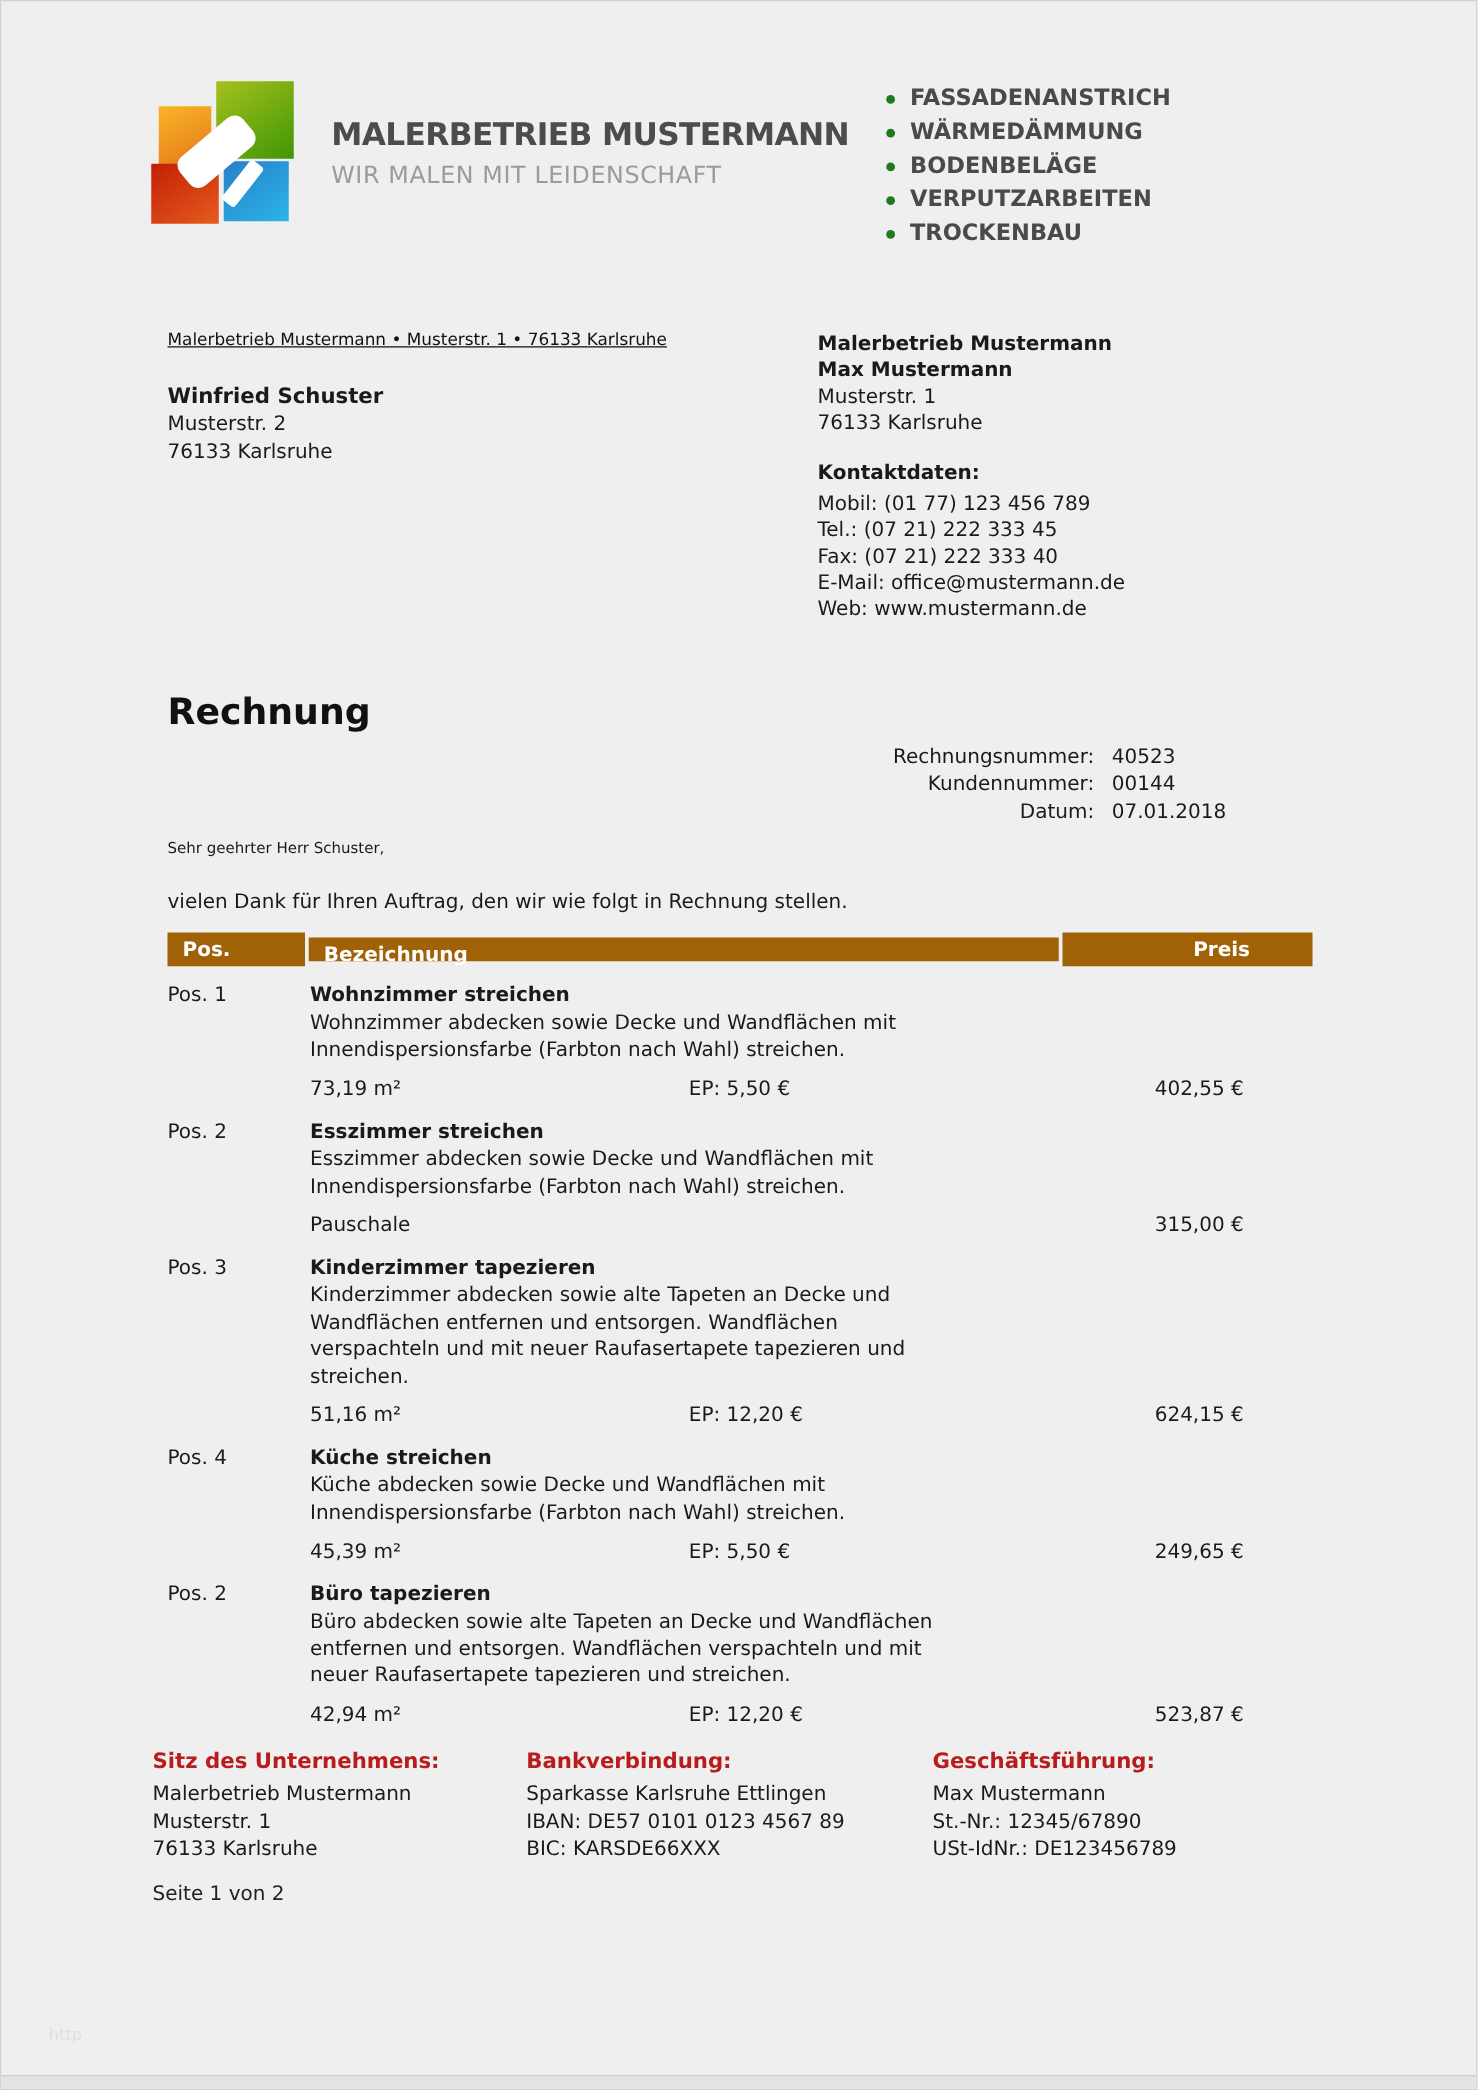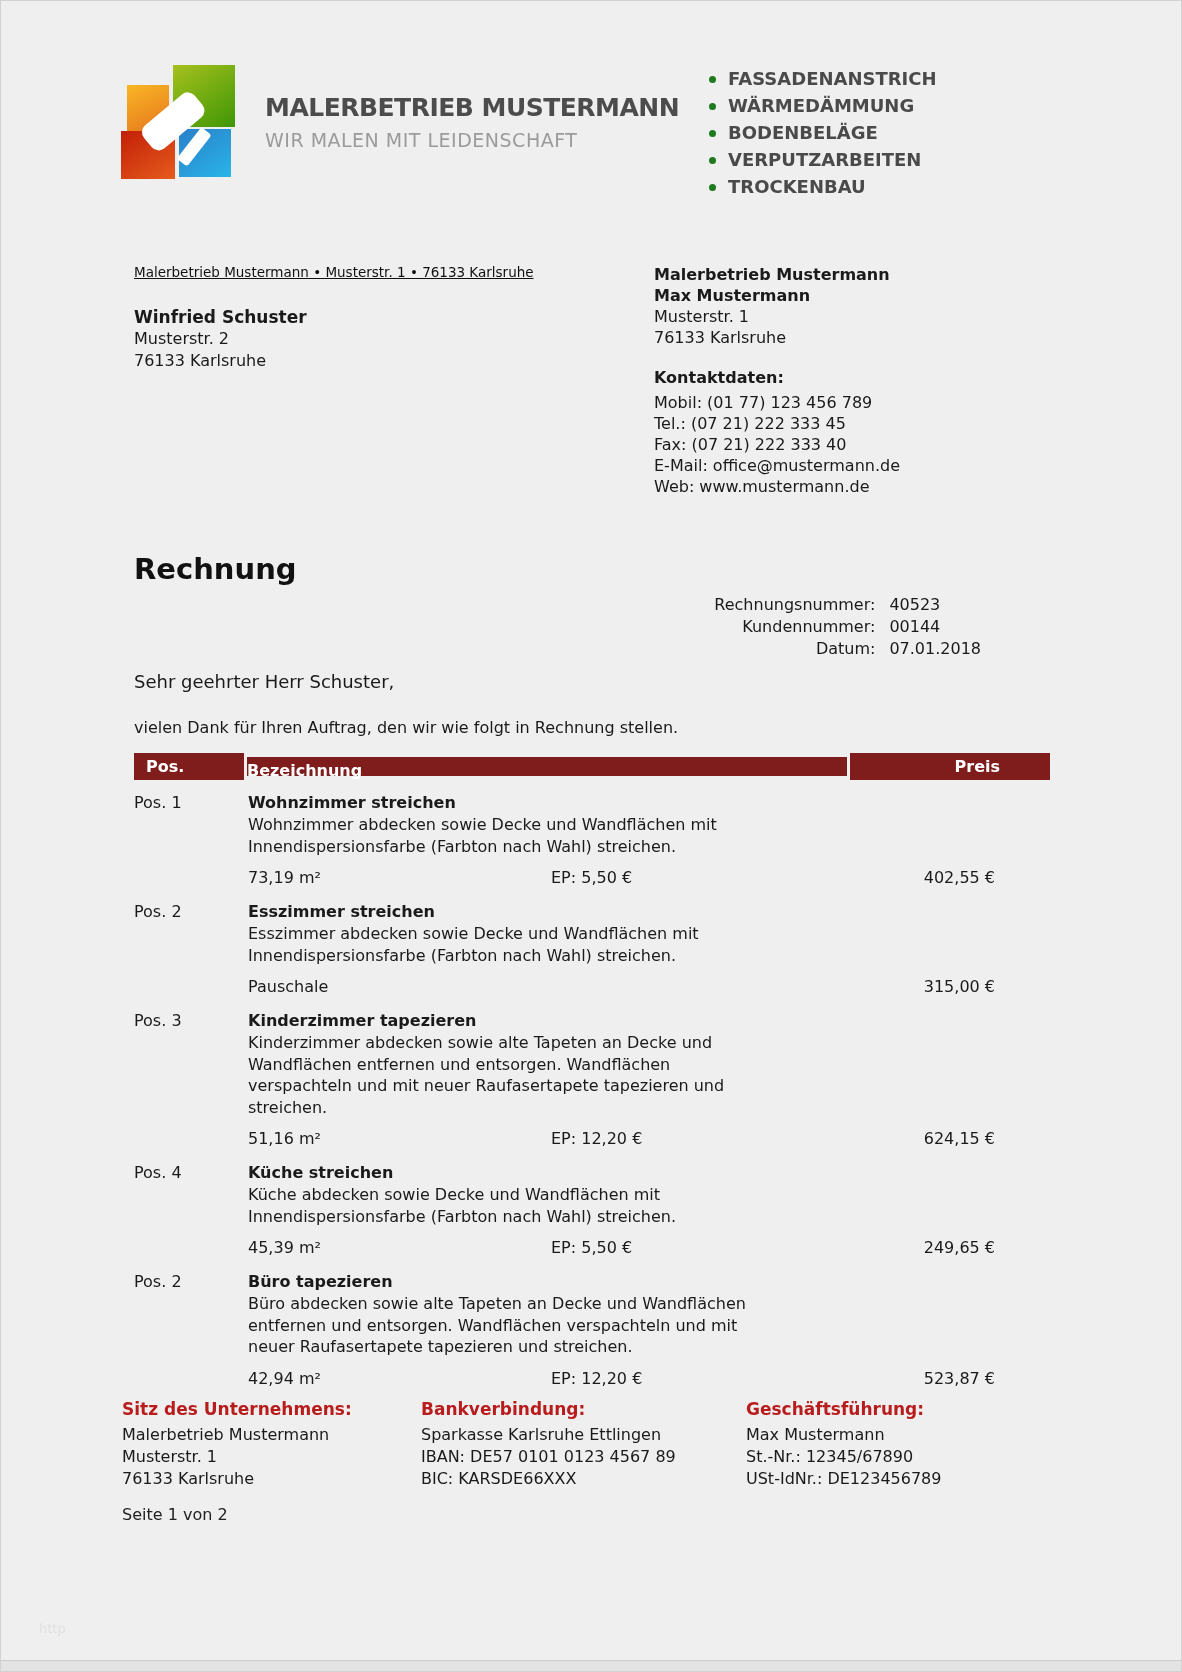--- a/index.html
+++ b/index.html
@@ -32,28 +32,28 @@
   .recipient { margin-top:26px; font-size:16px; line-height:22px; }
   .recipient-name { font-weight:bold; font-size:17px; }
   .addr-right { font-size:16px; line-height:21px; }
   .company-name, .company-person { font-weight:bold; }
   .contact-heading { font-weight:bold; margin-top:19px; margin-bottom:4px; }
   
   .doc-title { margin:55px 0 0 133px; font-size:29px; font-weight:bold; color:#111; }
   .meta { display:grid; grid-template-columns:auto auto; column-gap:14px; row-gap:1px;
           width:max-content; margin:8px 200px 0 auto; font-size:16px; line-height:21px; }
   .meta-label { text-align:right; }
-  .salutation { margin:12px 0 0 133px; font-size:18px; }
+  .salutation { margin:12px 0 0 133px; font-size:12px; }
   .intro { margin:26px 0 0 133px; font-size:16px; }
   
   .items { margin:16px 133px 0 133px; width:916px; }
   .thead { display:flex; height:27px; }
-  .th { background:#7f1d1d; color:#fff; font-weight:bold; font-size:16px; line-height:27px; }
+  .th { background:#a16207; color:#fff; font-weight:bold; font-size:16px; line-height:27px; }
   .th-pos { width:110px; padding-left:12px; box-sizing:border-box; }
-  .th-desc { flex:1; margin:4px 3px; }
+  .th-desc { flex:1; padding-left:12px; margin:4px 3px; }
   .th-price { width:200px; text-align:right; padding-right:50px; box-sizing:border-box; }
   .row { display:grid; grid-template-columns:114px 1fr; padding-top:12px; }
   .row-pos { font-size:16px; line-height:22px; }
   .row-title { font-size:16px; font-weight:bold; line-height:22px; }
   .row-desc { font-size:16px; line-height:21.5px; max-width:520px; }
   .row-qty { display:grid; grid-template-columns:303px auto 1fr; margin-top:10px; padding-right:55px; font-size:16px; line-height:22px; }
   .qty-total { text-align:right; }
   
   .footer-cols { position:absolute; top:1398px; left:121px; right:121px; display:flex; }
   .fcol-1 { width:299px; } .fcol-2 { width:325px; } .fcol-3 { flex:1; }

